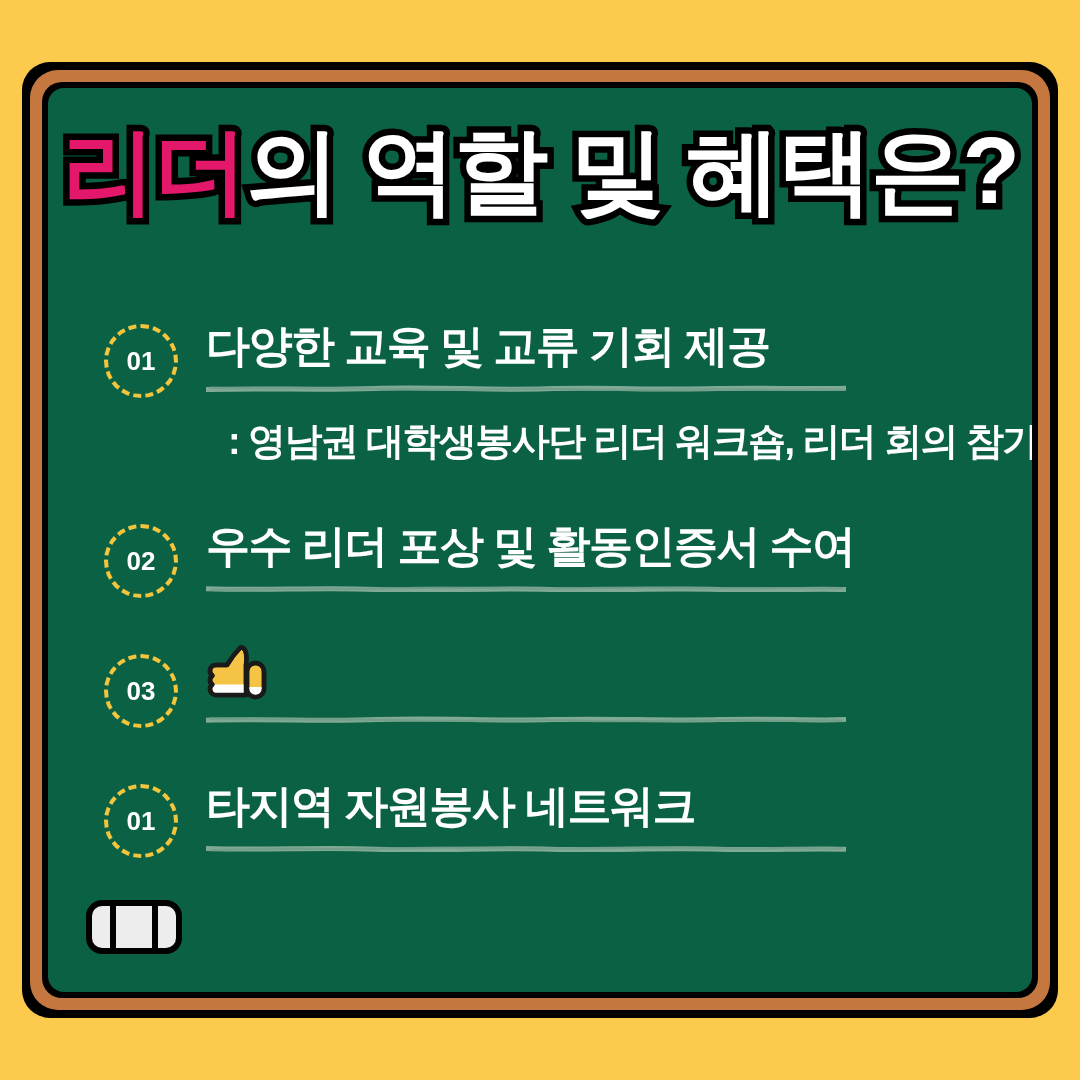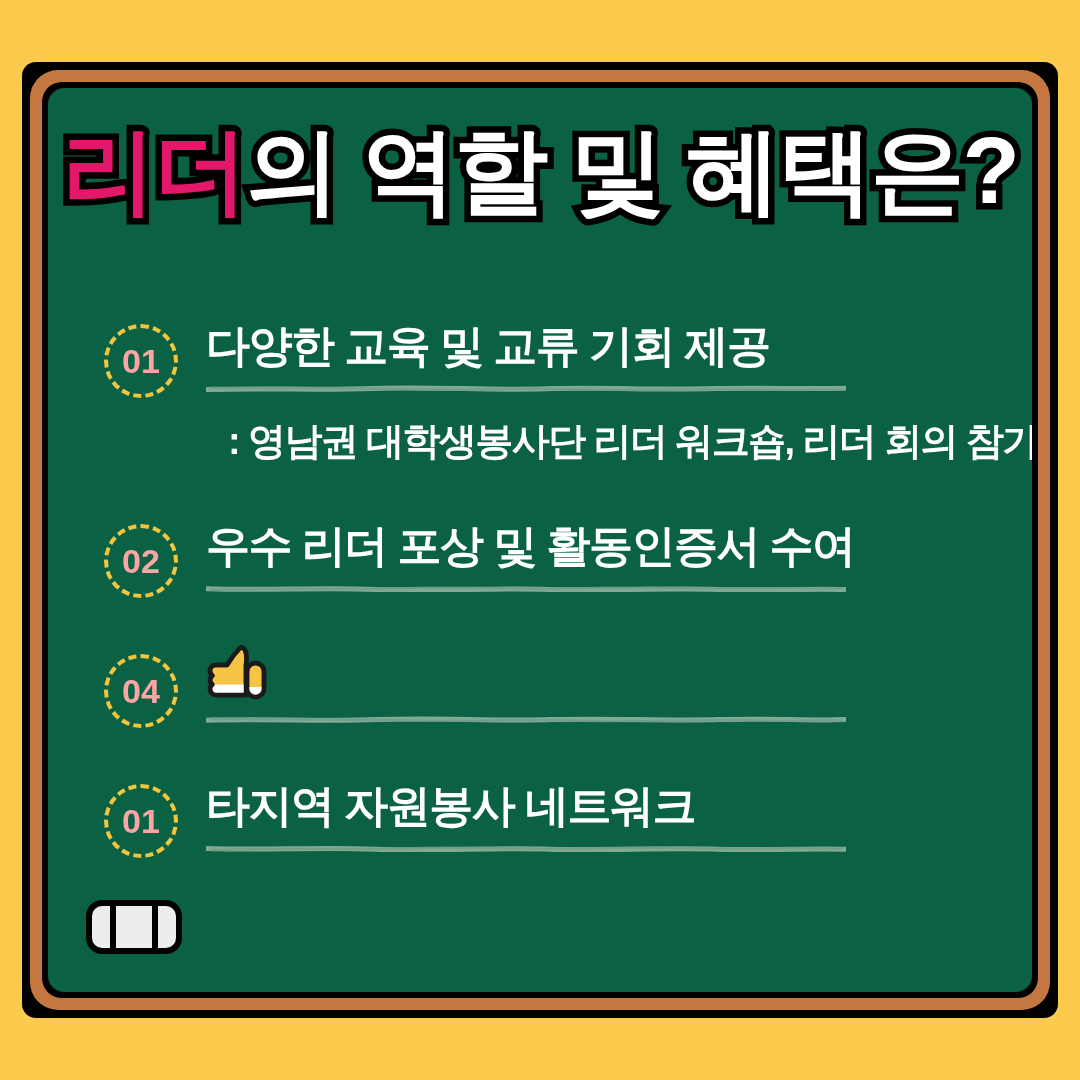--- a/index.html
+++ b/index.html
@@ -14,21 +14,21 @@
 
   
   #poster{
     position:absolute;inset:0;
     background:#FCCB4E;
   }
   .board-outer{
     position:absolute;
     left:22px;top:62px;right:22px;bottom:62px;
     background:#000000;
-    border-radius:14px;
+    border-radius:28px;
   }
   .board-wood{
     position:absolute;
     left:8px;top:8px;right:8px;bottom:8px;
     background:#C4783F;
     border-radius:28px;
   }
   .board-inner-line{
     position:absolute;
     left:12px;top:12px;right:12px;bottom:12px;
@@ -76,23 +76,23 @@
     position:absolute;
     left:56px;
     top:6px;
     width:74px;height:74px;
     border:4px dashed #F2C53D;
     border-radius:50%;
     box-sizing:border-box;
     display:flex;align-items:center;justify-content:center;
   }
   .badge-num{
-    font-size:34px;
+    font-size:26px;
     font-weight:800;
-    color:#fca5a5;
+    color:#ffffff;
     letter-spacing:0px;
     line-height:1;
   }
 
   .item-body{
     position:absolute;
     left:158px;
     right:30px;
     top:0;
   }
@@ -188,21 +188,21 @@
                   <svg viewBox="0 0 640 7" preserveAspectRatio="none" aria-hidden="true">
                     <path d="M1,3.8 C58,5.6 108,2.6 170,4.4 C236,6.2 284,2.6 344,4.4 C404,6.0 452,2.8 512,4.4 C562,5.6 602,3.4 639,4.4" stroke="#87AE9B" stroke-width="5" fill="none" stroke-linecap="round" opacity="0.95"></path>
                     <path d="M5,5.0 C72,2.6 132,5.2 202,3.0 C262,1.4 322,5.0 382,3.0 C442,1.4 502,4.6 562,3.2 C592,2.4 616,4.2 636,3.2" stroke="#6E9B87" stroke-width="2.2" fill="none" stroke-linecap="round" opacity="0.8"></path>
                   </svg>
                 </div>
               </div>
             </div>
 
             <div class="item">
               <div class="badge">
-                <span class="badge-num">04</span>
+                <span class="badge-num">03</span>
               </div>
               <div class="item-body">
                 <div class="item-text">
                   <span class="thumb">
                     <svg viewBox="0 0 64 56" width="64" height="56" aria-hidden="true">
                       <g stroke="#1a1a1a" stroke-width="4.5" stroke-linejoin="round" stroke-linecap="round">
                         <path d="M34 4 C28 10 24 16 21 21 L10 21 C6.5 21 4 23.5 4 27 C4 29 5 30.6 6.4 31.6 C5 32.6 4 34.2 4 36 C4 38 5 39.6 6.4 40.6 C5 41.6 4 43.2 4 45 C4 48.4 6.6 51 10 51 L40 51 L40 21 C40 21 41 14 40 9 C39.2 5 36.5 2.6 34 4 Z" fill="#F6C445"></path>
                         <path d="M6 40.5 C6.2 44.8 7 48 10 50.6 L40 50.6 L40 40.5 Z" fill="#ffffff" stroke="none"></path>
                         <path d="M34 4 C28 10 24 16 21 21 L10 21 C6.5 21 4 23.5 4 27 C4 29 5 30.6 6.4 31.6 C5 32.6 4 34.2 4 36 C4 38 5 39.6 6.4 40.6 C5 41.6 4 43.2 4 45 C4 48.4 6.6 51 10 51 L40 51 L40 21 C40 21 41 14 40 9 C39.2 5 36.5 2.6 34 4 Z" fill="none"></path>
                         <rect x="41" y="19" width="17" height="34" rx="8.5" fill="#F6C445"></rect>

